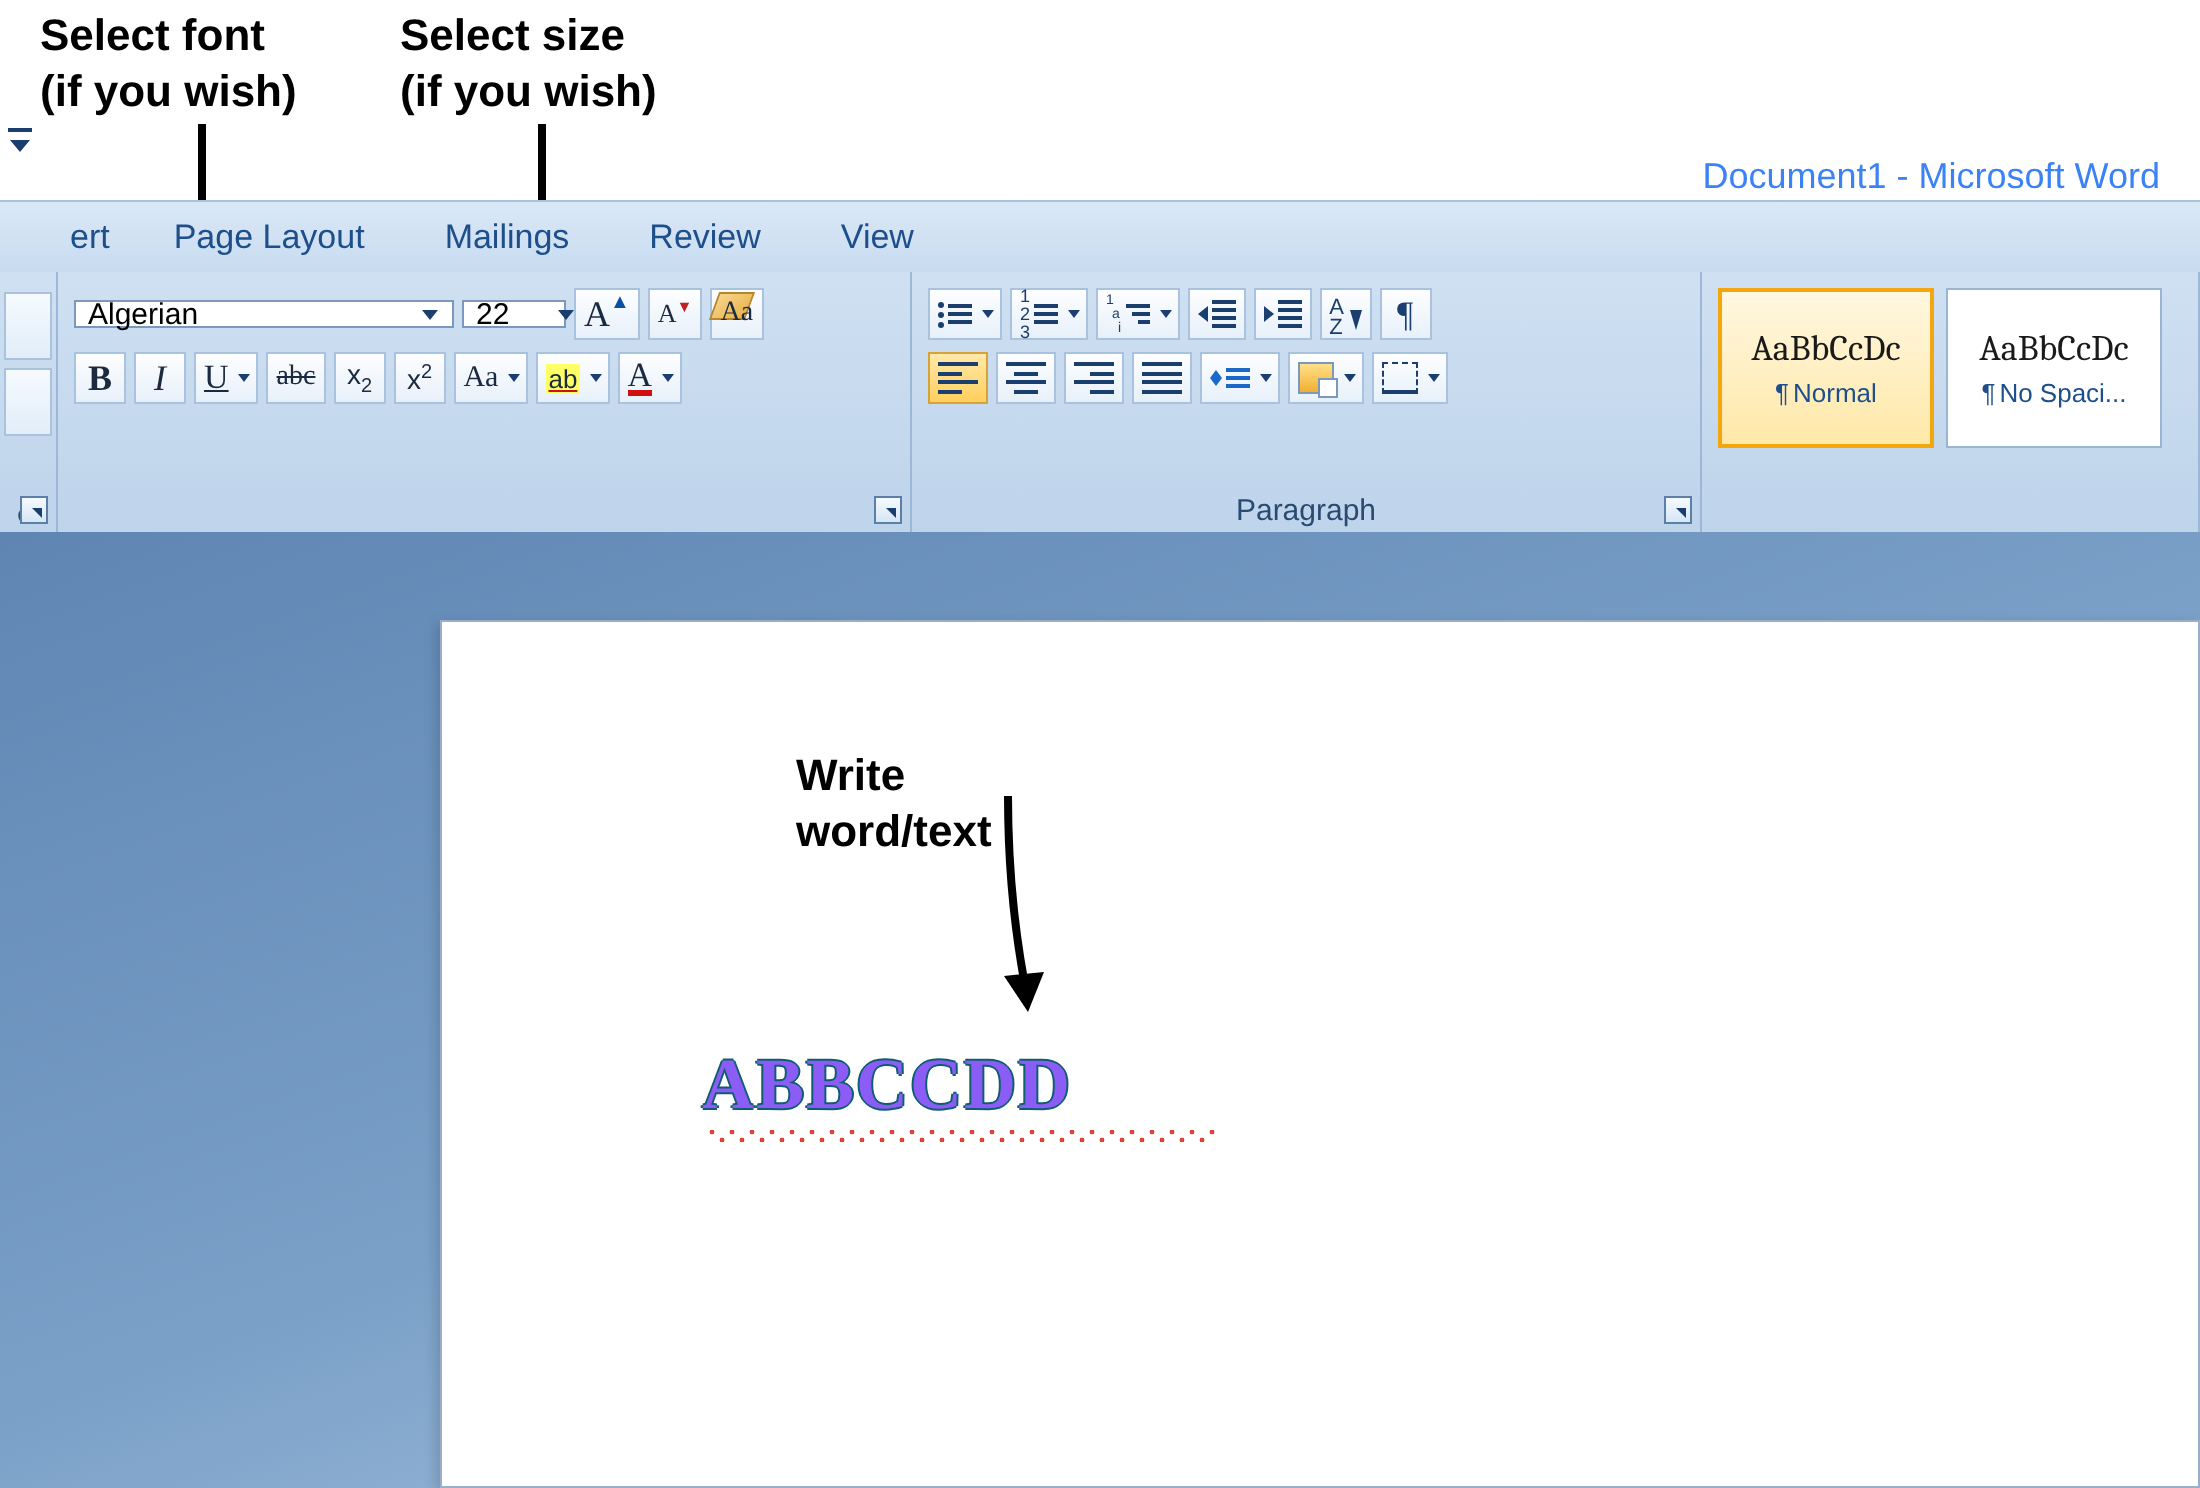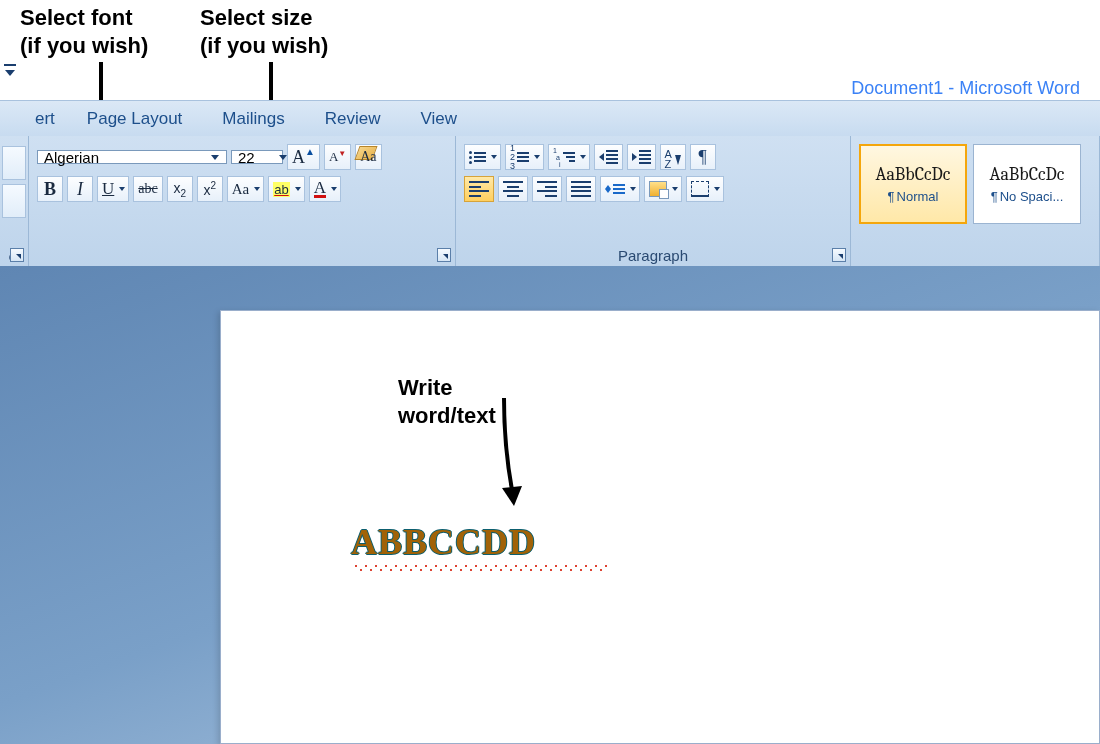--- a/index.html
+++ b/index.html
@@ -341,21 +341,21 @@
   }
 
   .doc-text{
     position:absolute;
     top:210px;
     left:130px;
     font-family:"Wide Latin","Copperplate","Georgia",serif;
     font-weight:bold;
     font-size:36px;
     letter-spacing:1px;
-    color:#a16207;
+    color:#8b5cf6;
     text-shadow:1px 0 #0d5f6f, -1px 0 #0d5f6f, 0 1px #0d5f6f, 0 -1px #0d5f6f;
     position:absolute;
     text-align:center;
   }
   .squiggle{
     position:absolute;
     top:254px;
     left:132px;
     width:256px;
     height:6px;

